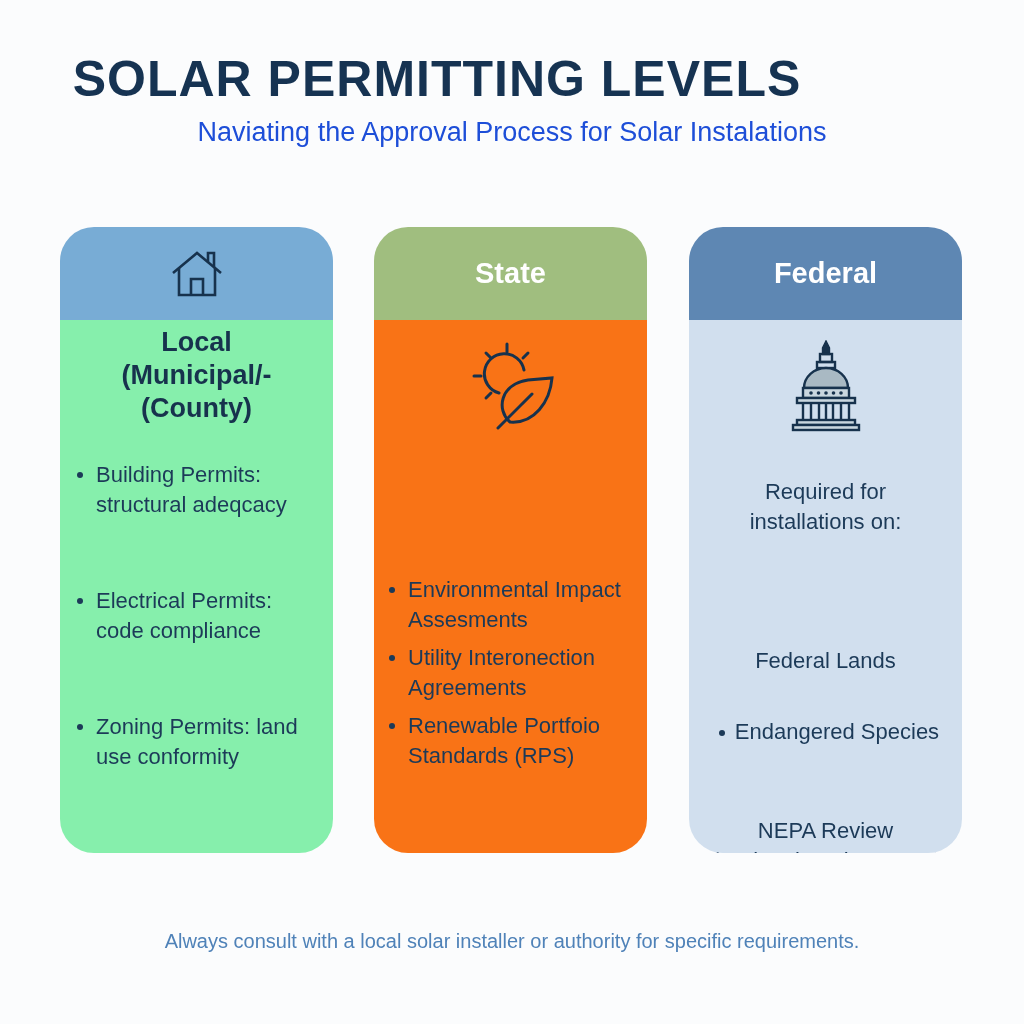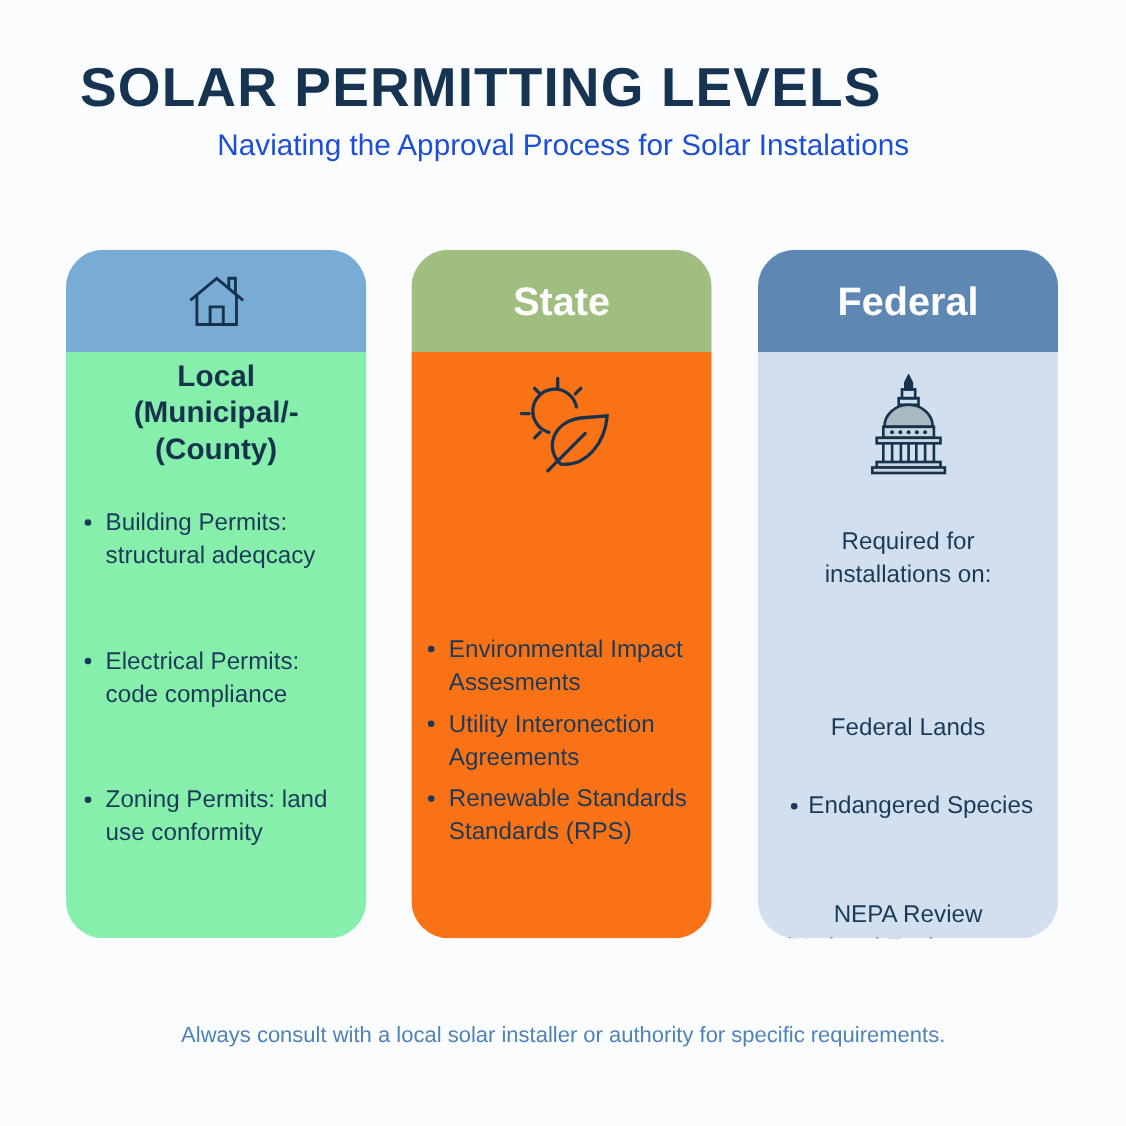--- a/index.html
+++ b/index.html
@@ -12,21 +12,21 @@
   .subtitle {
     position: absolute; top: 117px; left: 0; width: 1024px; text-align: center;
     font-size: 27px; color: #1d4ed8;
   }
   .card {
     position: absolute; top: 227px; width: 273px; height: 626px;
     border-radius: 34px; overflow: hidden;
   }
   .card .head {
     height: 93px; display: flex; align-items: center; justify-content: center;
-    color: #ffffff; font-size: 36px; font-weight: 700;
+    color: #ffffff; font-size: 29px; font-weight: 700;
   }
   .card .body { position: relative; height: 533px; }
   .c1 { left: 60px; } .c1 .head { background: #78acd5; } .c1 .body { background: #86efac; }
   .c2 { left: 374px; } .c2 .head { background: #a0be7f; } .c2 .body { background: #f97316; }
   .c3 { left: 689px; } .c3 .head { background: #5e87b3; } .c3 .body { background: #d1dfee; }
 
   .local-title {
     position: absolute; top: 6px; left: 0; width: 100%; text-align: center;
     font-size: 27px; font-weight: 700; line-height: 33px; color: #17324d;
   }
@@ -111,21 +111,21 @@
     <ul class="bullets">
       <li>
         <div>Environmental Impact</div>
         <div>Assesments</div>
       </li>
       <li>
         <div>Utility Interonection</div>
         <div>Agreements</div>
       </li>
       <li>
-        <div>Renewable Standards</div>
+        <div>Renewable Portfoio</div>
         <div>Standards (RPS)</div>
       </li>
     </ul>
   </div>
 </div>
 
 <div class="card c3">
   <div class="head">Federal</div>
   <div class="body">
     <svg class="icon" style="left:102px; top:20px;" width="70" height="92" viewBox="0 0 70 92">

